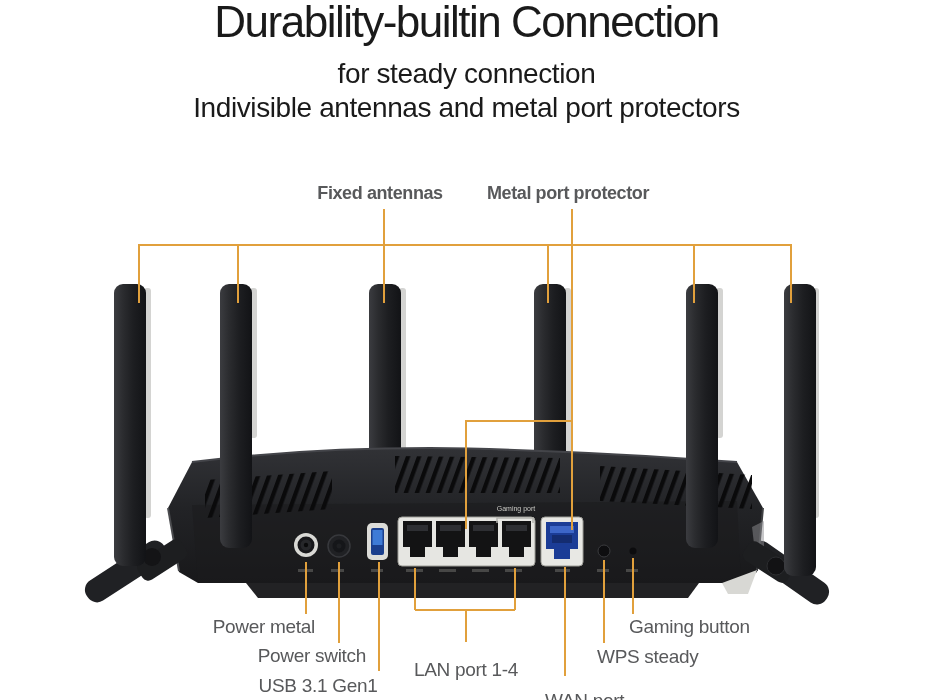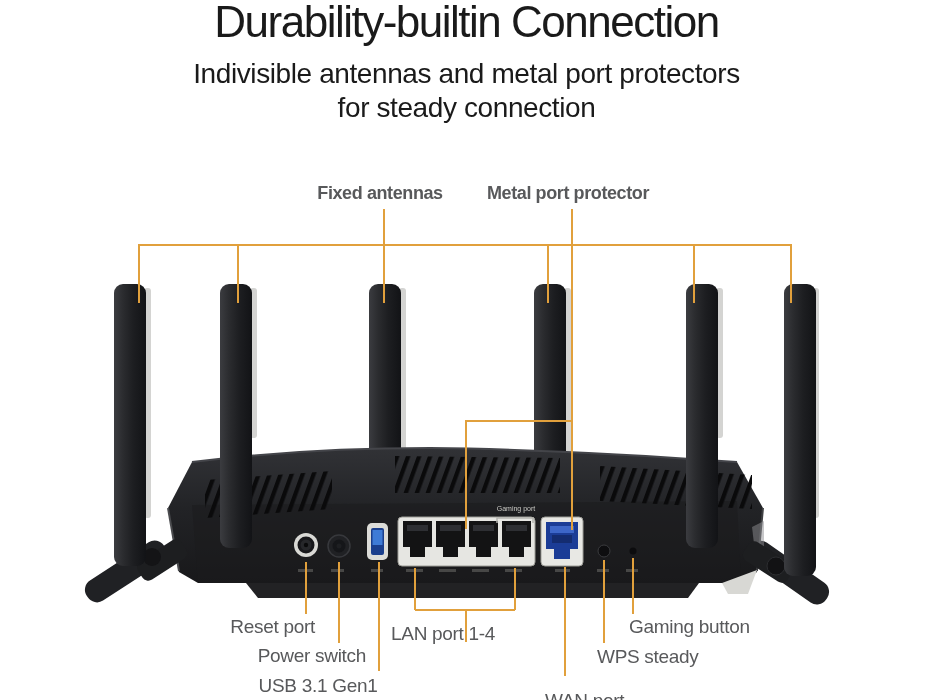--- a/index.html
+++ b/index.html
@@ -16,21 +16,21 @@
             color:var(--heading-text,#1a1a1a);}
   
   .lbl{position:absolute;color:var(--label-text,#58595b);white-space:nowrap;}
   .lbl-top{font-size:18px;letter-spacing:-0.4px;font-weight:bold;}
   .lbl-bot{font-size:19px;letter-spacing:-0.3px;}
   .c-fixed {left:295px;top:183px;width:170px;text-align:center;}
   .c-metal {left:487px;top:183px;width:170px;text-align:left;}
   .c-powerport  {left:165px;top:616px;width:150px;text-align:right;}
   .c-powerswitch{left:216px;top:645px;width:150px;text-align:right;}
   .c-usb        {left:243px;top:675px;width:150px;text-align:center;}
-  .c-lan        {left:391px;top:623px;width:150px;}
+  .c-lan        {left:391px;top:659px;width:150px;text-align:center;}
   .c-wan        {left:545px;top:678px;margin-top:12px;}
   .c-wps        {left:597px;top:646px;}
   .c-reset      {left:629px;top:616px;}
   
   .c-gaming{left:487px;top:505px;width:58px;text-align:center;
             font-size:7px;letter-spacing:0;color:#c9c9c4;}
   
   .ann{stroke:var(--annotation-line,#e1a03c);stroke-width:2;fill:none;}
 </style>
 </head>
@@ -171,29 +171,29 @@
 
     <g>
       <path class="ann" d="M139,303 L139,245 L791,245 L791,303 M238,245 V303 M548,245 V303 M694,245 V303 M384,209 V303"></path>
       <path class="ann" d="M572,209 V530 M572,421 H466 V529"></path>
       <path class="ann" d="M306,562 V614 M339,562 V643 M379,562 V671 M415,568 V610 M515,568 V610 M415,610 H515 M466,610 V642 M565,567 V676 M604,560 V643 M633,558 V614"></path>
     </g>
   </svg>
 
   <div class="title">Durability-builtin Connection</div>
   <div class="subtitle">
+    <div>for steady connection</div>
     <div>Indivisible antennas and metal port protectors</div>
-    <div>for steady connection</div>
   </div>
 
   <div class="lbl lbl-top c-fixed">Fixed antennas</div>
   <div class="lbl lbl-top c-metal">Metal port protector</div>
 
   <div class="lbl c-gaming">Gaming port</div>
 
-  <div class="lbl lbl-bot c-powerport">Reset port</div>
+  <div class="lbl lbl-bot c-powerport">Power metal</div>
   <div class="lbl lbl-bot c-powerswitch">Power switch</div>
   <div class="lbl lbl-bot c-usb">USB 3.1 Gen1</div>
   <div class="lbl lbl-bot c-lan">LAN port 1-4</div>
   <div class="lbl lbl-bot c-wan">WAN port</div>
   <div class="lbl lbl-bot c-wps">WPS steady</div>
   <div class="lbl lbl-bot c-reset">Gaming button</div>
 </div>
 
 </body></html>

